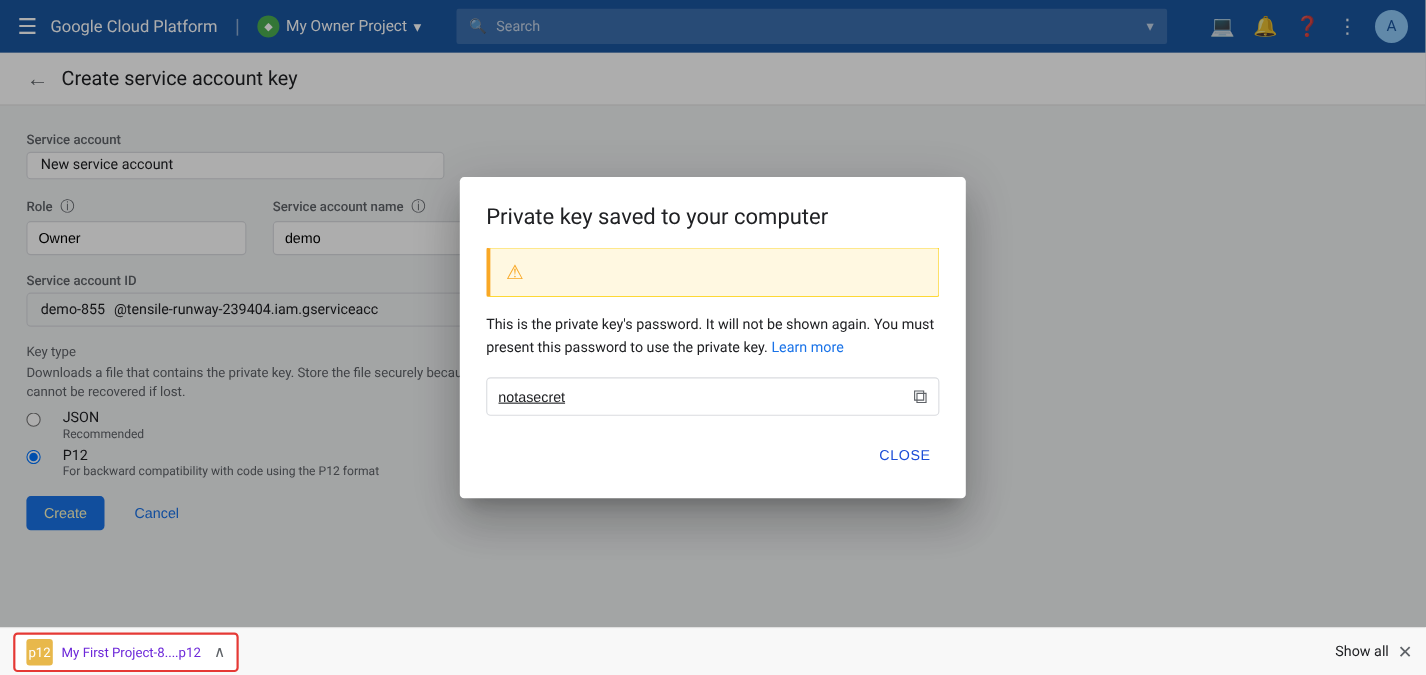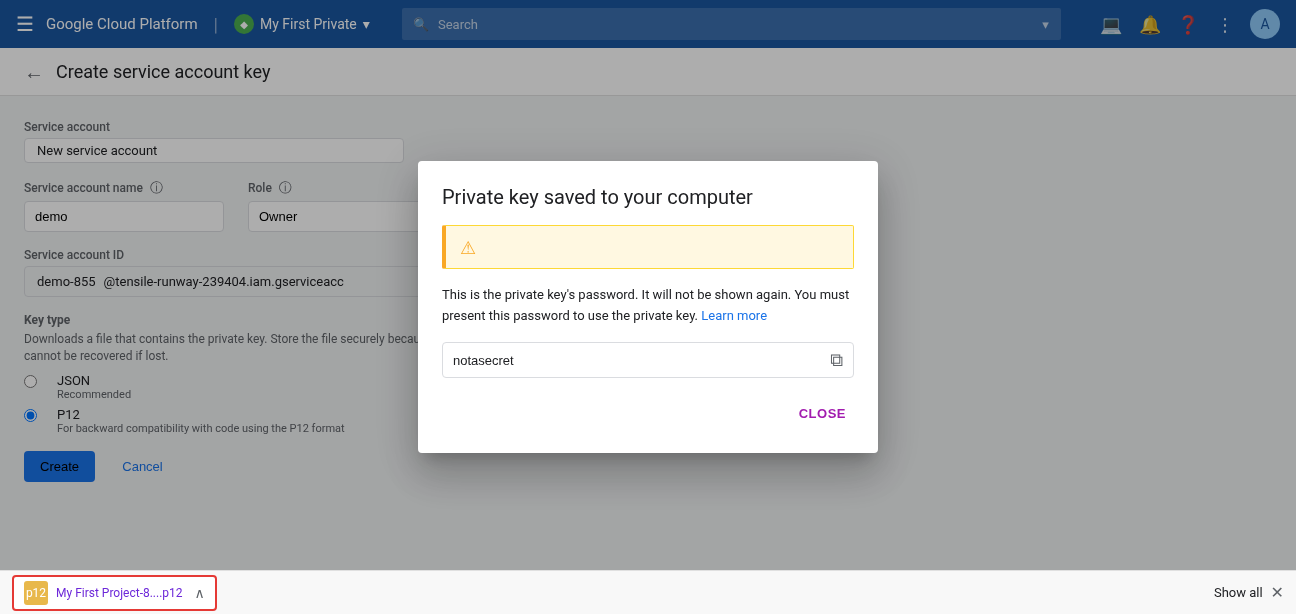--- a/index.html
+++ b/index.html
@@ -90,30 +90,30 @@
       padding: 7px 12px;
       font-size: 13px;
       width: 500px;
       color: #202124;
       display: flex;
       align-items: center;
       gap: 8px;
     }
 
     .key-type-section { margin-top: 8px; }
-    .key-type-label { font-size: 12px; color: #5f6368; font-weight: 700; margin-bottom: 4px; }
+    .key-type-label { font-size: 12px; color: #5f6368; font-weight: 400; margin-bottom: 4px; }
     .key-type-desc { font-size: 12px; color: #5f6368; margin-bottom: 8px; line-height: 1.4; max-width: 420px; }
     .radio-option { display: flex; align-items: flex-start; margin-bottom: 6px; gap: 20px; }
     .radio-option input[type=radio] { margin-top: 2px; }
     .radio-text { font-size: 13px; color: #202124; }
     .radio-subtext { font-size: 11px; color: #5f6368; }
 
     .btn-primary {
       background: #1a73e8;
-      color: #000000;
+      color: #fef9c3;
       border: none;
       border-radius: 4px;
       padding: 8px 16px;
       font-size: 13px;
       cursor: pointer;
       margin-right: 8px;
     }
     .btn-secondary {
       background: transparent;
       color: #1a73e8;
@@ -170,30 +170,31 @@
       align-items: center;
       padding: 6px 10px;
       margin-bottom: 20px;
     }
     .secret-input-row input {
       border: none;
       outline: none;
       font-size: 13px;
       flex: 1;
       color: #202124;
+      text-decoration: underline;
     }
     .copy-icon { color: #5f6368; font-size: 18px; cursor: pointer; }
 
     .dialog-actions { display: flex; justify-content: flex-end; }
     .btn-close {
       background: transparent;
-      color: #a21caf;
+      color: #1d4ed8;
       border: none;
       font-size: 13px;
-      font-weight: 700;
+      font-weight: 400;
       cursor: pointer;
       padding: 8px 8px;
       letter-spacing: 0.5px;
       text-transform: uppercase;
     }
 
     
     .bottom-bar {
       position: fixed;
       bottom: 0;
@@ -241,21 +242,21 @@
   </style>
 </head>
 <body>
 
 <div class="top-nav">
   <span class="nav-hamburger">☰</span>
   <span class="nav-logo">Google Cloud Platform</span>
   <span class="nav-divider">|</span>
   <div class="nav-project">
     <span class="nav-project-icon">◆</span>
-    <span>My First Private</span>
+    <span>My Owner Project</span>
     <span>▾</span>
   </div>
   <div class="nav-search">
     <span>🔍</span>
     <span>Search</span>
     <span class="nav-search-dropdown">▾</span>
   </div>
   <div class="nav-icons">
     <span class="nav-icon">💻</span>
     <span class="nav-icon">🔔</span>
@@ -271,31 +272,31 @@
 </div>
 
 <div class="main-content">
   <div class="form-section">
     <div class="form-label">Service account</div>
     <div class="form-readonly-box">New service account</div>
 
     <div class="form-row">
       <div class="form-col">
         <div class="form-label">
+          <span>Role</span>
+          <span class="help-icon">ⓘ</span>
+        </div>
+        <input class="input-field" type="text" value="Owner" style="">
+      </div>
+      <div class="form-col">
+        <div class="form-label">
           <span>Service account name</span>
           <span class="help-icon">ⓘ</span>
         </div>
         <input class="input-field" type="text" value="demo" style="">
-      </div>
-      <div class="form-col">
-        <div class="form-label">
-          <span>Role</span>
-          <span class="help-icon">ⓘ</span>
-        </div>
-        <input class="input-field" type="text" value="Owner" style="">
       </div>
     </div>
 
     <div class="form-id-row">
       <label class="form-label">Service account ID</label>
       <div class="form-id-box">
         <span>demo-855</span>
         <span>@tensile-runway-239404.iam.gserviceacc</span>
       </div>
     </div>

